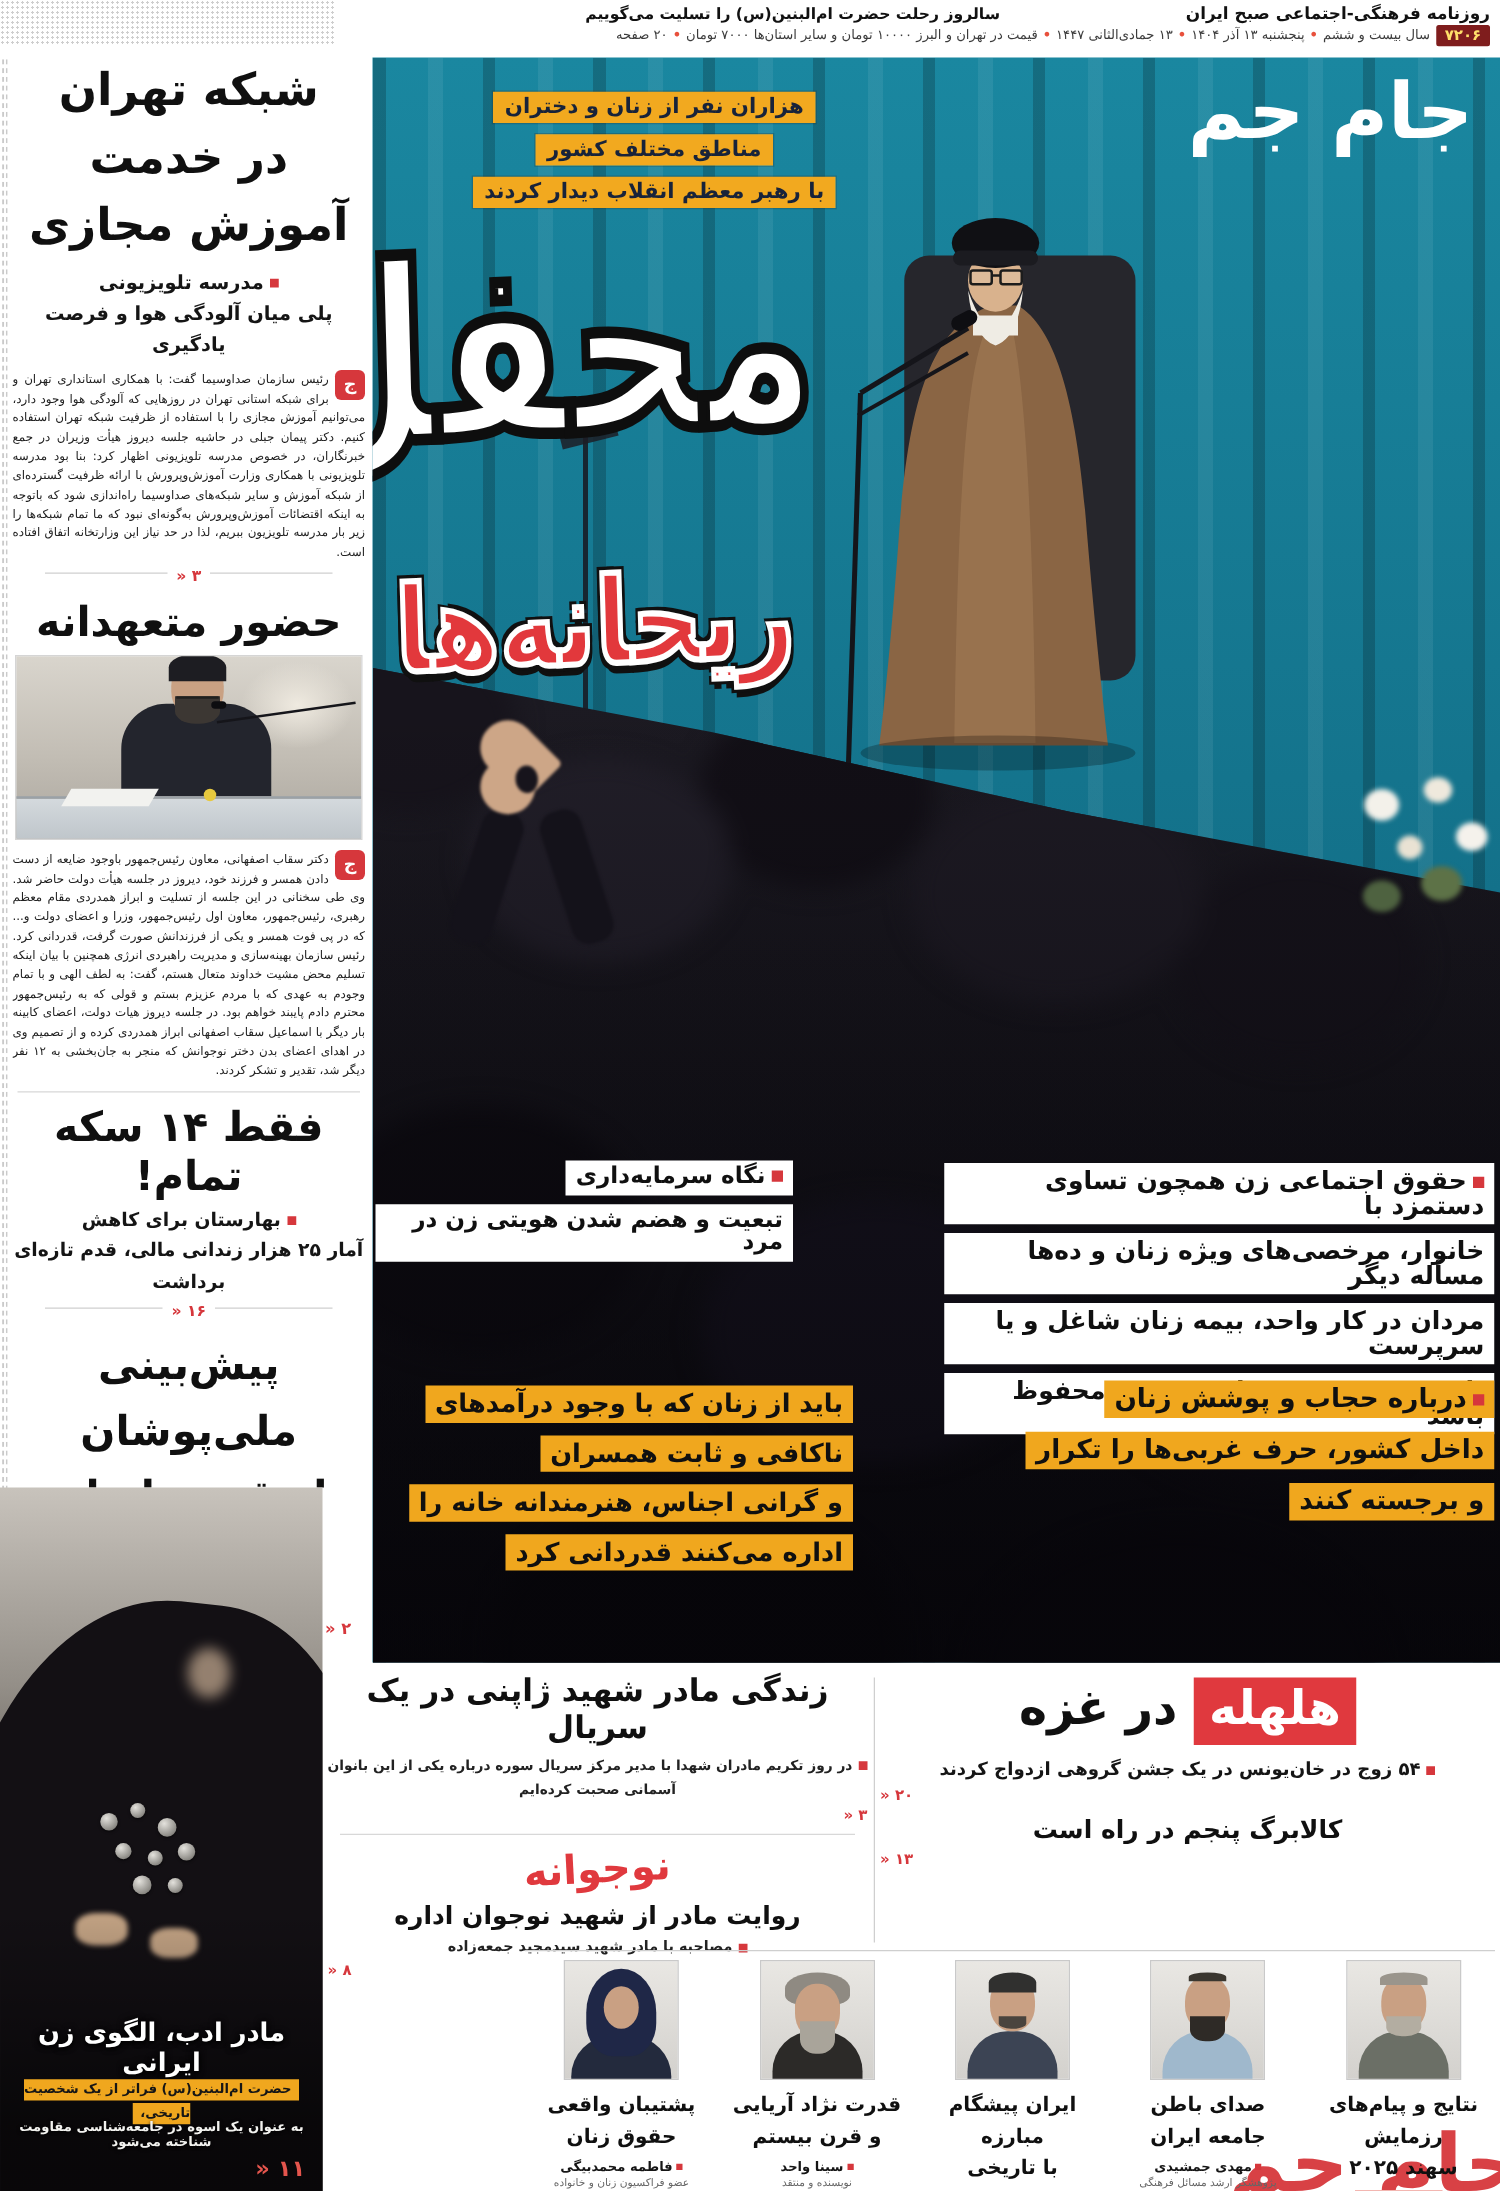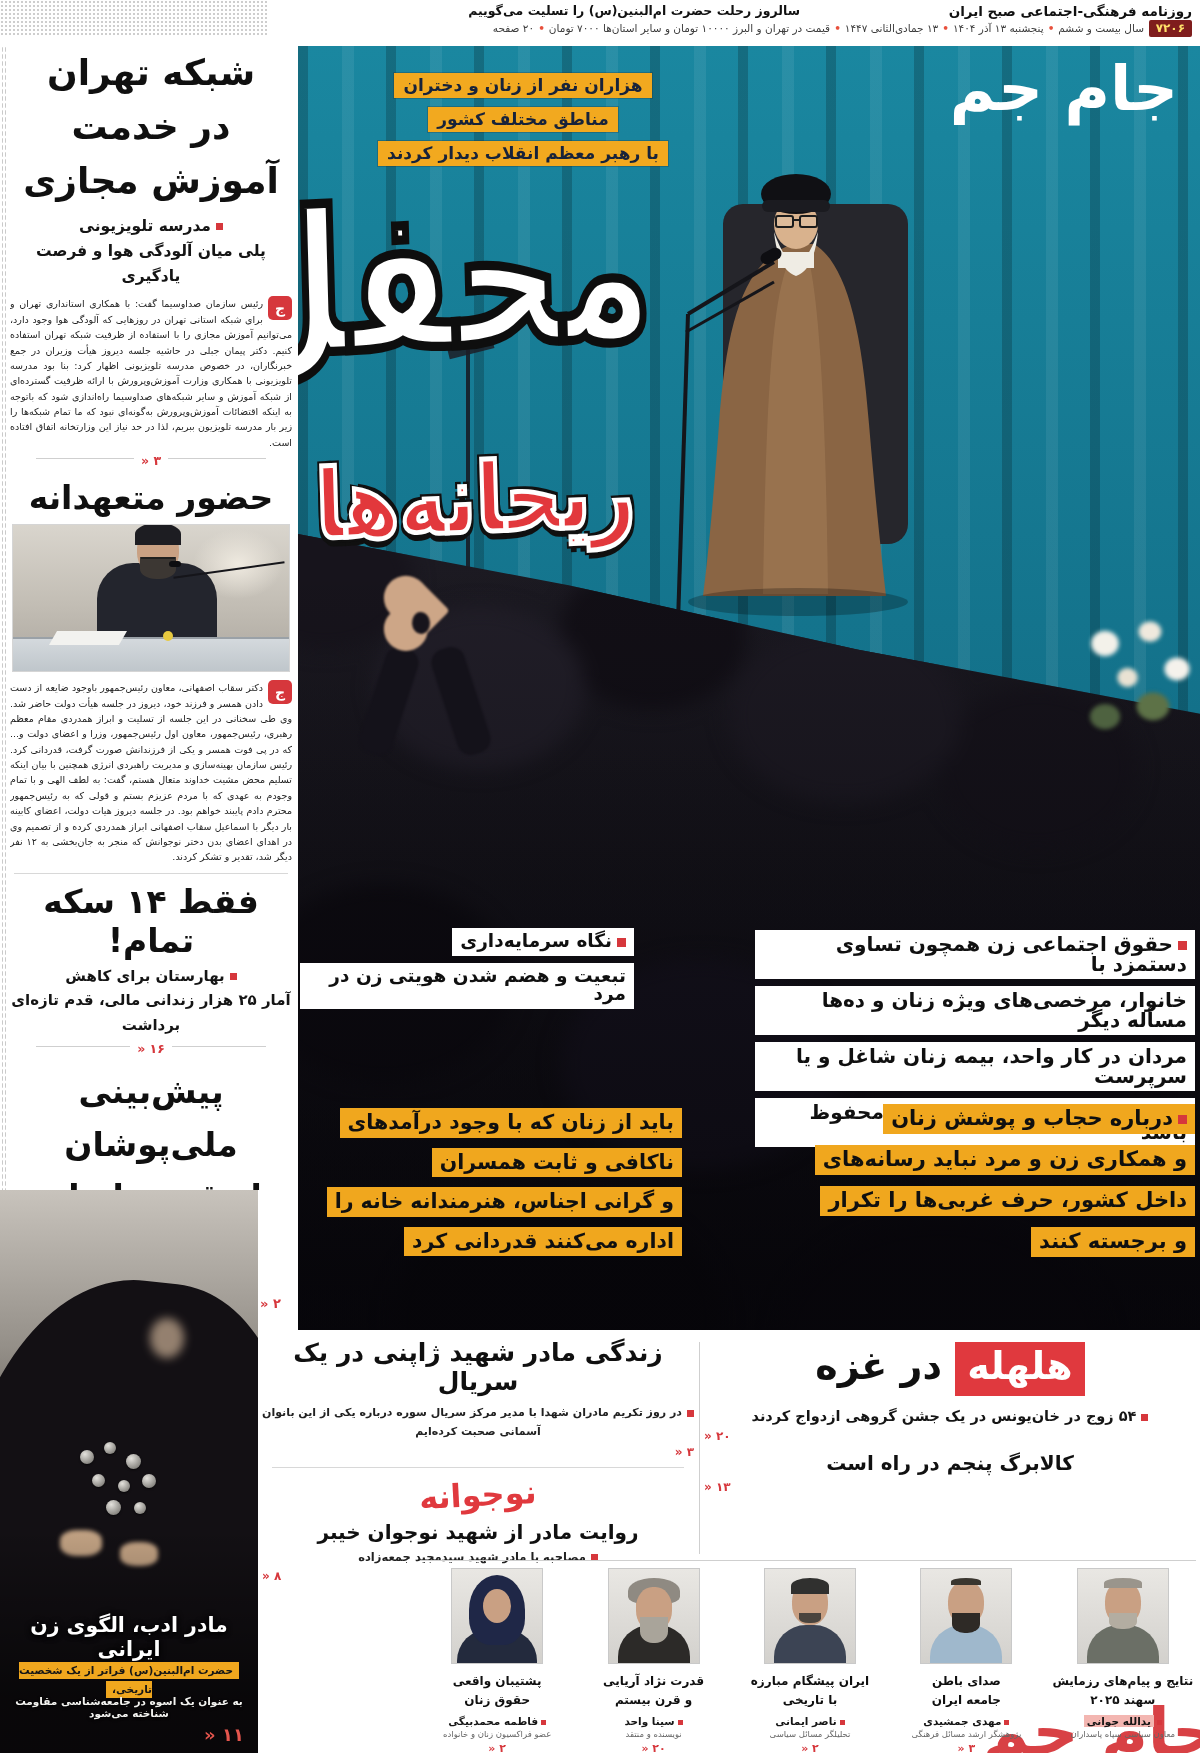--- a/index.html
+++ b/index.html
@@ -146,21 +146,21 @@
   .portraits { position:absolute; left:424px; top:1568px; width:772px; display:flex; gap:10px; }
   .pcard { flex:1; text-align:center; position:relative; z-index:2; }
   .pphoto { position:relative; width:92px; height:96px; margin:0 auto; border:1px solid #c9c9c9; overflow:hidden;
             background:linear-gradient(180deg,#e9e7e3,#d3d1cd); }
   .bust { position:absolute; bottom:-6px; left:50%; transform:translateX(-50%); width:72px; height:44px; border-radius:32px 32px 0 0; }
   .phead { position:absolute; top:12px; left:50%; transform:translateX(-50%); width:36px; height:44px; border-radius:46%; background:#c9a083; }
   .phair { position:absolute; top:9px; left:50%; transform:translateX(-50%); width:38px; height:16px; border-radius:50% 50% 0 0; }
   .pbeard { position:absolute; top:44px; left:50%; transform:translateX(-50%); width:28px; height:16px; border-radius:0 0 45% 45%; }
   .hijab { position:absolute; top:6px; left:50%; transform:translateX(-50%); width:56px; height:70px; background:#1f2747; border-radius:50% 50% 38% 38%; }
   .hijab .face { position:absolute; top:14px; left:50%; transform:translateX(-50%); width:28px; height:34px; border-radius:50%; background:#c9a083; }
-  .ptitle { margin-top:8px; font-size:12px; font-weight:900; color:#101010; line-height:1.55; }
+  .ptitle { margin-top:8px; font-size:16px; font-weight:900; color:#101010; line-height:1.55; }
   .pname  { margin-top:6px; font-size:10.5px; font-weight:800; color:#151515; }
   .pname .sq { width:5px; height:5px; margin-left:3px; }
   .name-hl { background:#f3b6b1; padding:0 3px; }
   .prole  { margin-top:2px; font-size:8.5px; color:#666; }
   .ppm    { margin-top:3px; color:#d6373c; font-weight:bold; font-size:11px; }
 
   .corner-logo { position:absolute; right:-18px; bottom:-16px; color:#d6373c; font-size:64px; font-weight:900; letter-spacing:-3px; z-index:1; opacity:.95; }
 </style>
 </head>
 <body>
@@ -285,21 +285,20 @@
 
     <div class="qblock q-right-white">
       <div class="line"><span class="strip white"><span class="sq"></span><span>حقوق اجتماعی زن همچون تساوی دستمزد با</span></span></div>
       <div class="line"><span class="strip white">خانوار، مرخصی‌های ویژه زنان و ده‌ها مسأله دیگر</span></div>
       <div class="line"><span class="strip white">مردان در کار واحد، بیمه زنان شاغل و یا سرپرست</span></div>
       <div class="line"><span class="strip white">باید بدون تبعیض رعایت شود و محفوظ باشد</span></div>
     </div>
 
     <div class="qblock q-right-yellow">
       <div class="line"><span class="strip yellow"><span class="sq"></span><span>درباره حجاب و پوشش زنان</span></span></div>
-      <div class="line"><span class="strip yellow">و همکاری زن و مرد نباید رسانه‌های</span></div>
       <div class="line"><span class="strip yellow">داخل کشور، حرف غربی‌ها را تکرار</span></div>
       <div class="line"><span class="strip yellow">و برجسته کنند</span></div>
     </div>
   </div>
 
   <div class="main-pm"><span>۲</span> <span>«</span></div>
 
   <div class="mother-photo">
     <div class="chador"></div>
     <div class="m-face"></div>
@@ -321,21 +320,21 @@
     <div class="mother-sub2">به عنوان یک اسوه در جامعه‌شناسی مقاومت شناخته می‌شود</div>
     <div class="mother-pm"><span>۱۱</span> <span>«</span></div>
   </div>
 
   <div class="sec-serial">
     <div class="head1">زندگی مادر شهید ژاپنی در یک سریال</div>
     <div class="sub"><span class="sq"></span><span>در روز تکریم مادران شهدا با مدیر مرکز سریال سوره درباره یکی از این بانوان آسمانی صحبت کرده‌ایم</span></div>
     <div class="pm-inline"><span>۳</span> <span>«</span></div>
     <div class="rule"></div>
     <div><span class="nojavane-logo">نوجوانه</span></div>
-    <div class="head2">روایت مادر از شهید نوجوان خیبر</div>
+    <div class="head2">روایت مادر از شهید نوجوان اداره</div>
     <div class="sub2"><span class="sq"></span><span>مصاحبه با مادر شهید سیدمجید جمعه‌زاده</span></div>
     <div class="pm-left"><span>۸</span> <span>«</span></div>
   </div>
 
   <div class="vdiv"></div>
 
   <div class="sec-gaza">
     <div class="gaza-head">
       <span class="redbox">هلهله</span>
       <span>در غزه</span>

